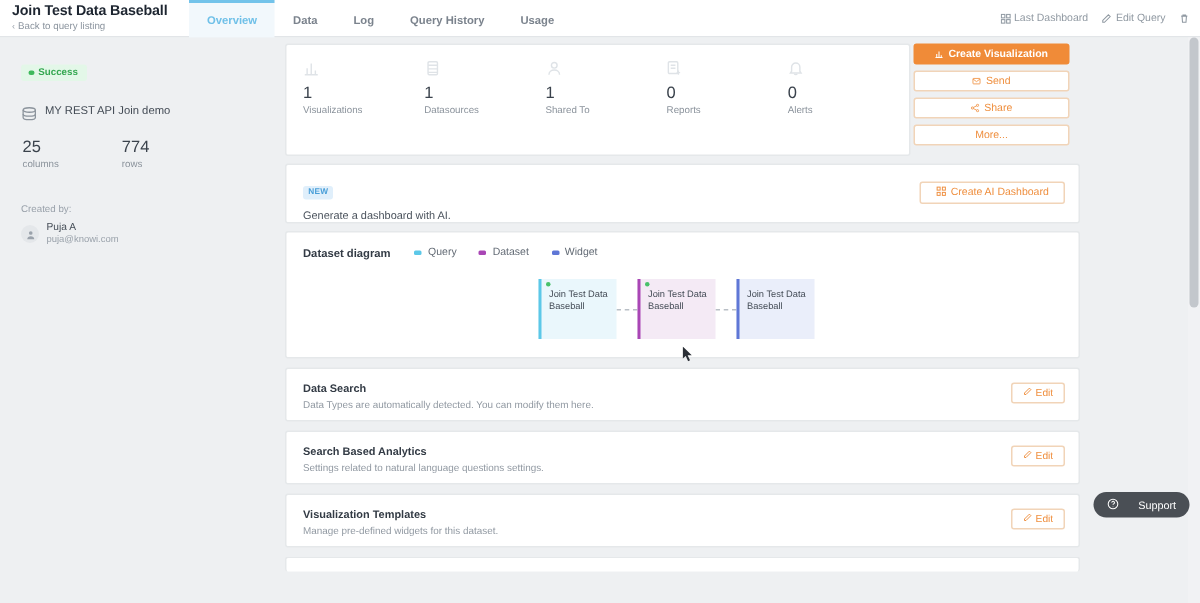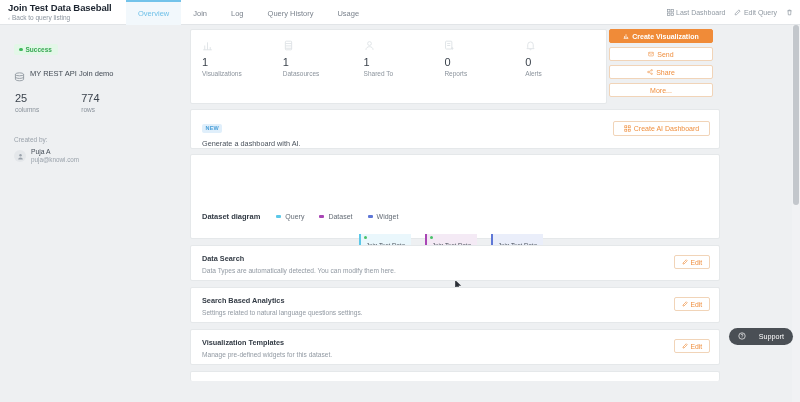--- a/index.html
+++ b/index.html
@@ -20,20 +20,21 @@
   .title-block { padding: 2px 0 0 8px; width: 120px; }
   .page-title { font-size: 9.5px; font-weight: bold; color: #1d2530; line-height: 11px; letter-spacing: -0.1px; }
   .back-link { font-size: 6.5px; color: #8b949e; line-height: 10px; display: flex; align-items: center; gap: 2px; cursor: pointer; }
   .chev { font-size: 6px; color: #9aa2ab; }
 
   .tabs { display: flex; align-items: stretch; height: 25px; margin-left: 6px; }
   .tab {
     font-size: 7.5px; color: #7b838d; padding: 0 12px;
     display: flex; align-items: center; cursor: pointer;
     border-top: 2px solid transparent;
+    font-weight: bold;
   }
   .tab.active {
     color: #6fc0e8; background: #f2f8fc; border-top: 2px solid #73c3ea;
   }
 
   .topbar-right { margin-left: auto; display: flex; align-items: center; gap: 9px; padding-right: 7px; }
   .tb-action { display: flex; align-items: center; gap: 2.5px; font-size: 7px; color: #9099a2; cursor: pointer; }
   .tb-ico { width: 7px; height: 7px; display: inline-block; color: #9099a2; }
   .tb-ico svg { display: block; }
 
@@ -102,21 +103,21 @@
   }
   .ai-text { font-size: 7.3px; color: #4b535d; margin-top: 5px; }
   .ai-btn {
     position: absolute; right: 9px; top: 11px; width: 97px; height: 15px;
     border: 1px solid #f1d4b8; color: #ef8f3f; background: #fff; border-radius: 2px;
     font-size: 7px; display: flex; align-items: center; justify-content: center; gap: 3px; cursor: pointer;
   }
 
   
   .diagram-card { width: 530px; height: 85px; margin-top: 5px; padding: 9px 0 0 11px; }
-  .diag-head { display: flex; align-items: center; gap: 16px; margin-top: 48px; }
+  .diag-head { display: flex; align-items: center; gap: 16px; }
   .diag-title { font-size: 7.5px; font-weight: bold; color: #333b45; }
   .legend { display: flex; align-items: center; gap: 15px; }
   .leg { display: flex; align-items: center; gap: 4px; font-size: 7px; color: #636b75; }
   .leg-sw { width: 5px; height: 2.5px; border-radius: 1px; display: inline-block; }
 
   .graph { position: relative; margin-top: 13px; margin-left: 157px; display: flex; align-items: center; }
   .node {
     width: 52px; height: 40px; position: relative;
     padding: 4px 4px 0 5px; cursor: pointer;
   }
@@ -166,21 +167,21 @@
     <div class="title-block">
       <div class="page-title">Join Test Data Baseball</div>
       <div class="back-link">
         <span class="chev">‹</span>
         <span>Back to query listing</span>
       </div>
     </div>
 
     <div class="tabs">
       <div class="tab active">Overview</div>
-      <div class="tab">Join</div>
+      <div class="tab">Data</div>
       <div class="tab">Log</div>
       <div class="tab">Query History</div>
       <div class="tab">Usage</div>
     </div>
 
     <div class="topbar-right">
       <div class="tb-action">
         <span class="tb-ico">
           <svg width="7" height="7" viewBox="0 0 12 12" fill="none" stroke="currentColor" stroke-width="1.2">
             <rect x="1" y="1" width="4" height="4"></rect>

